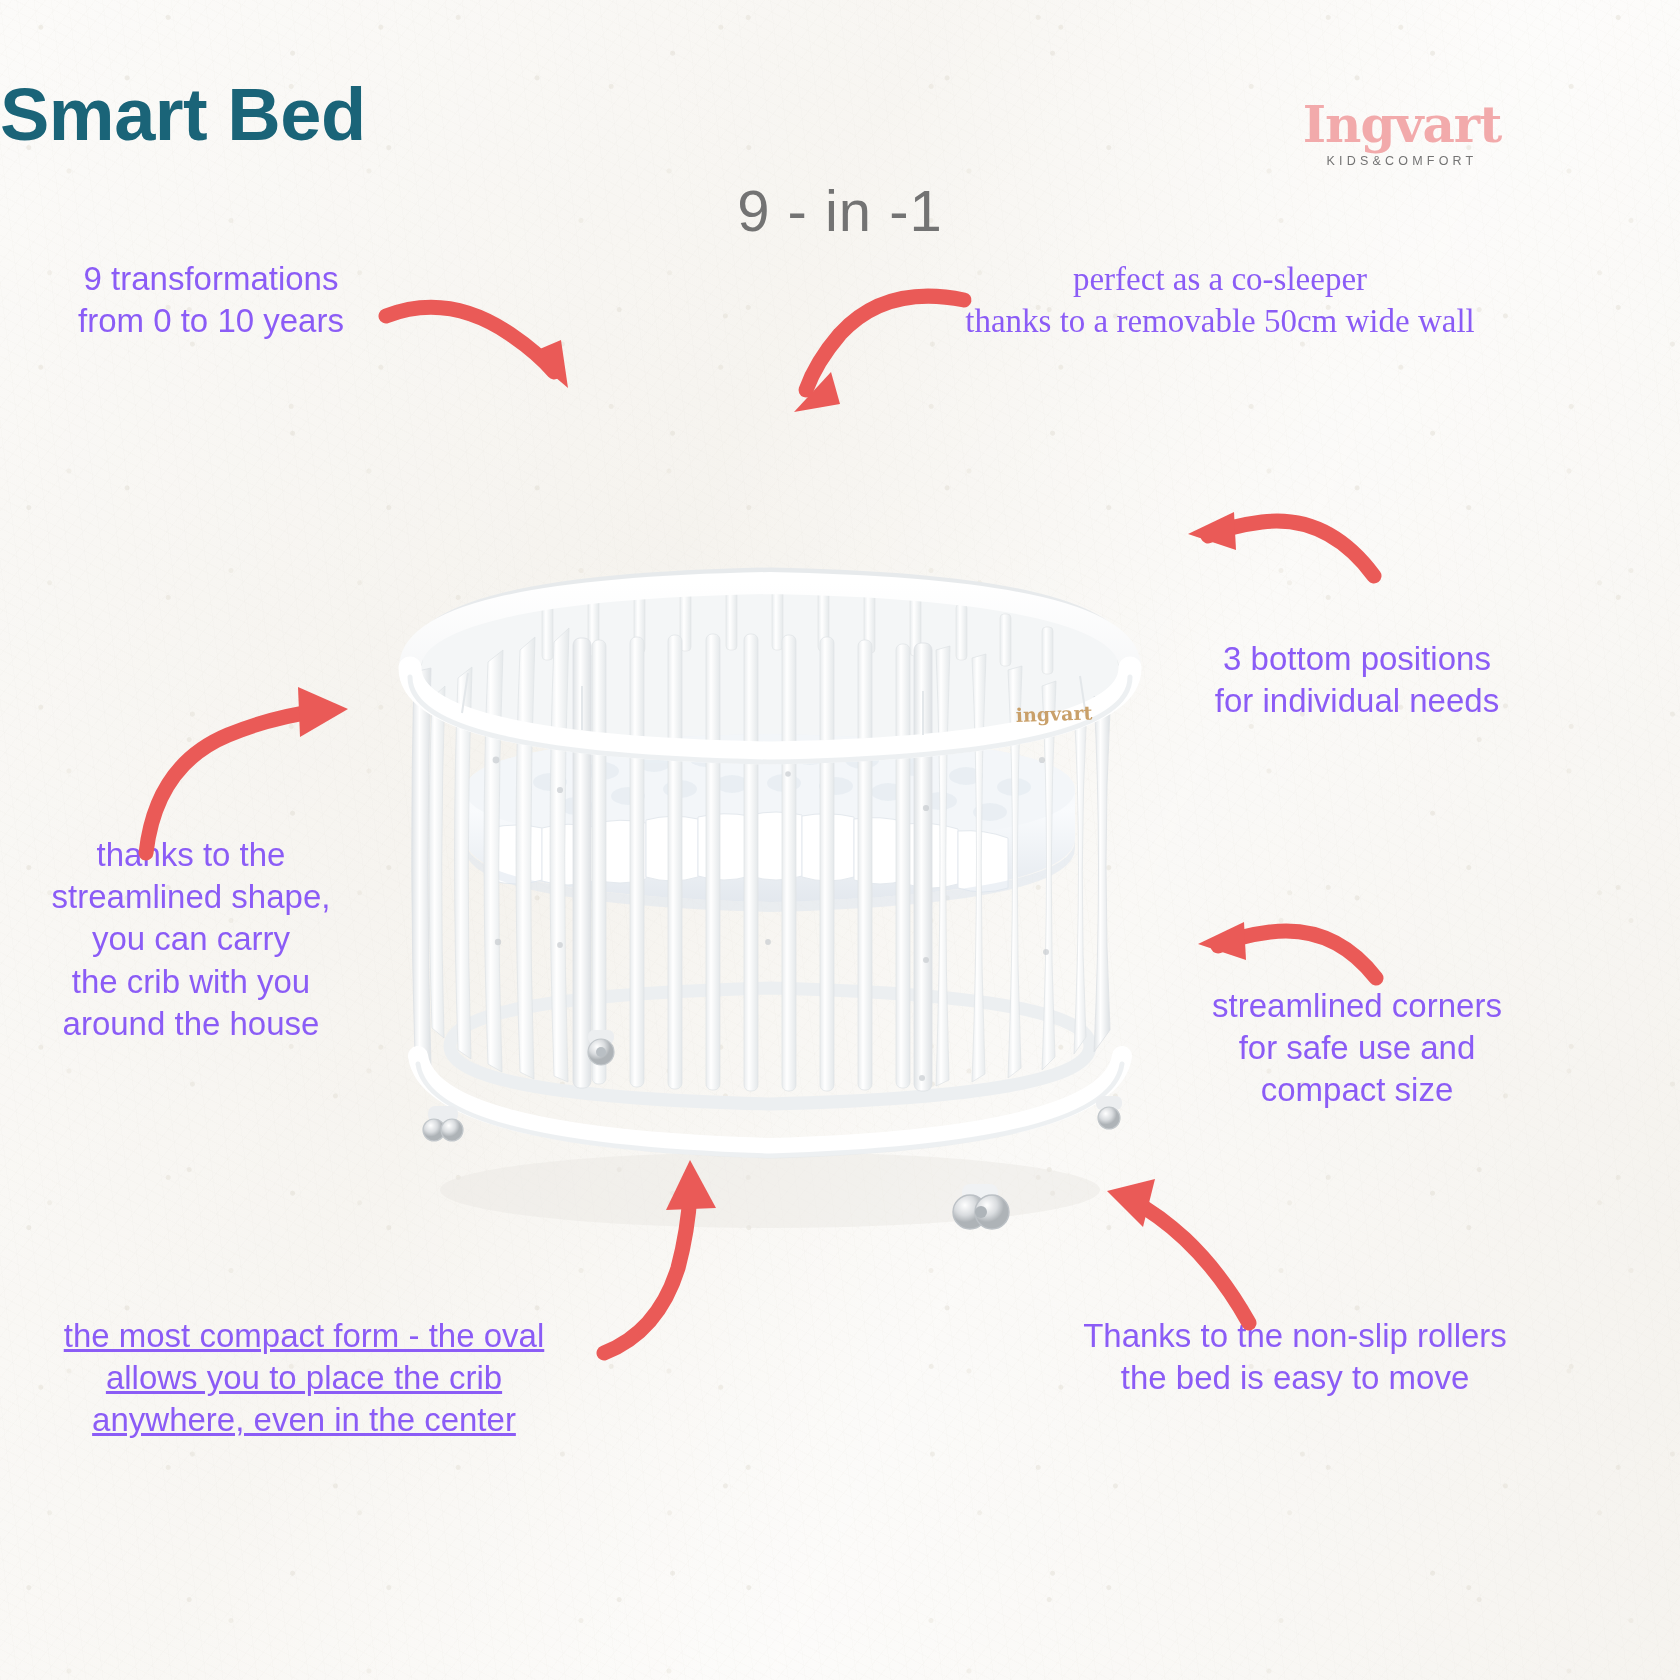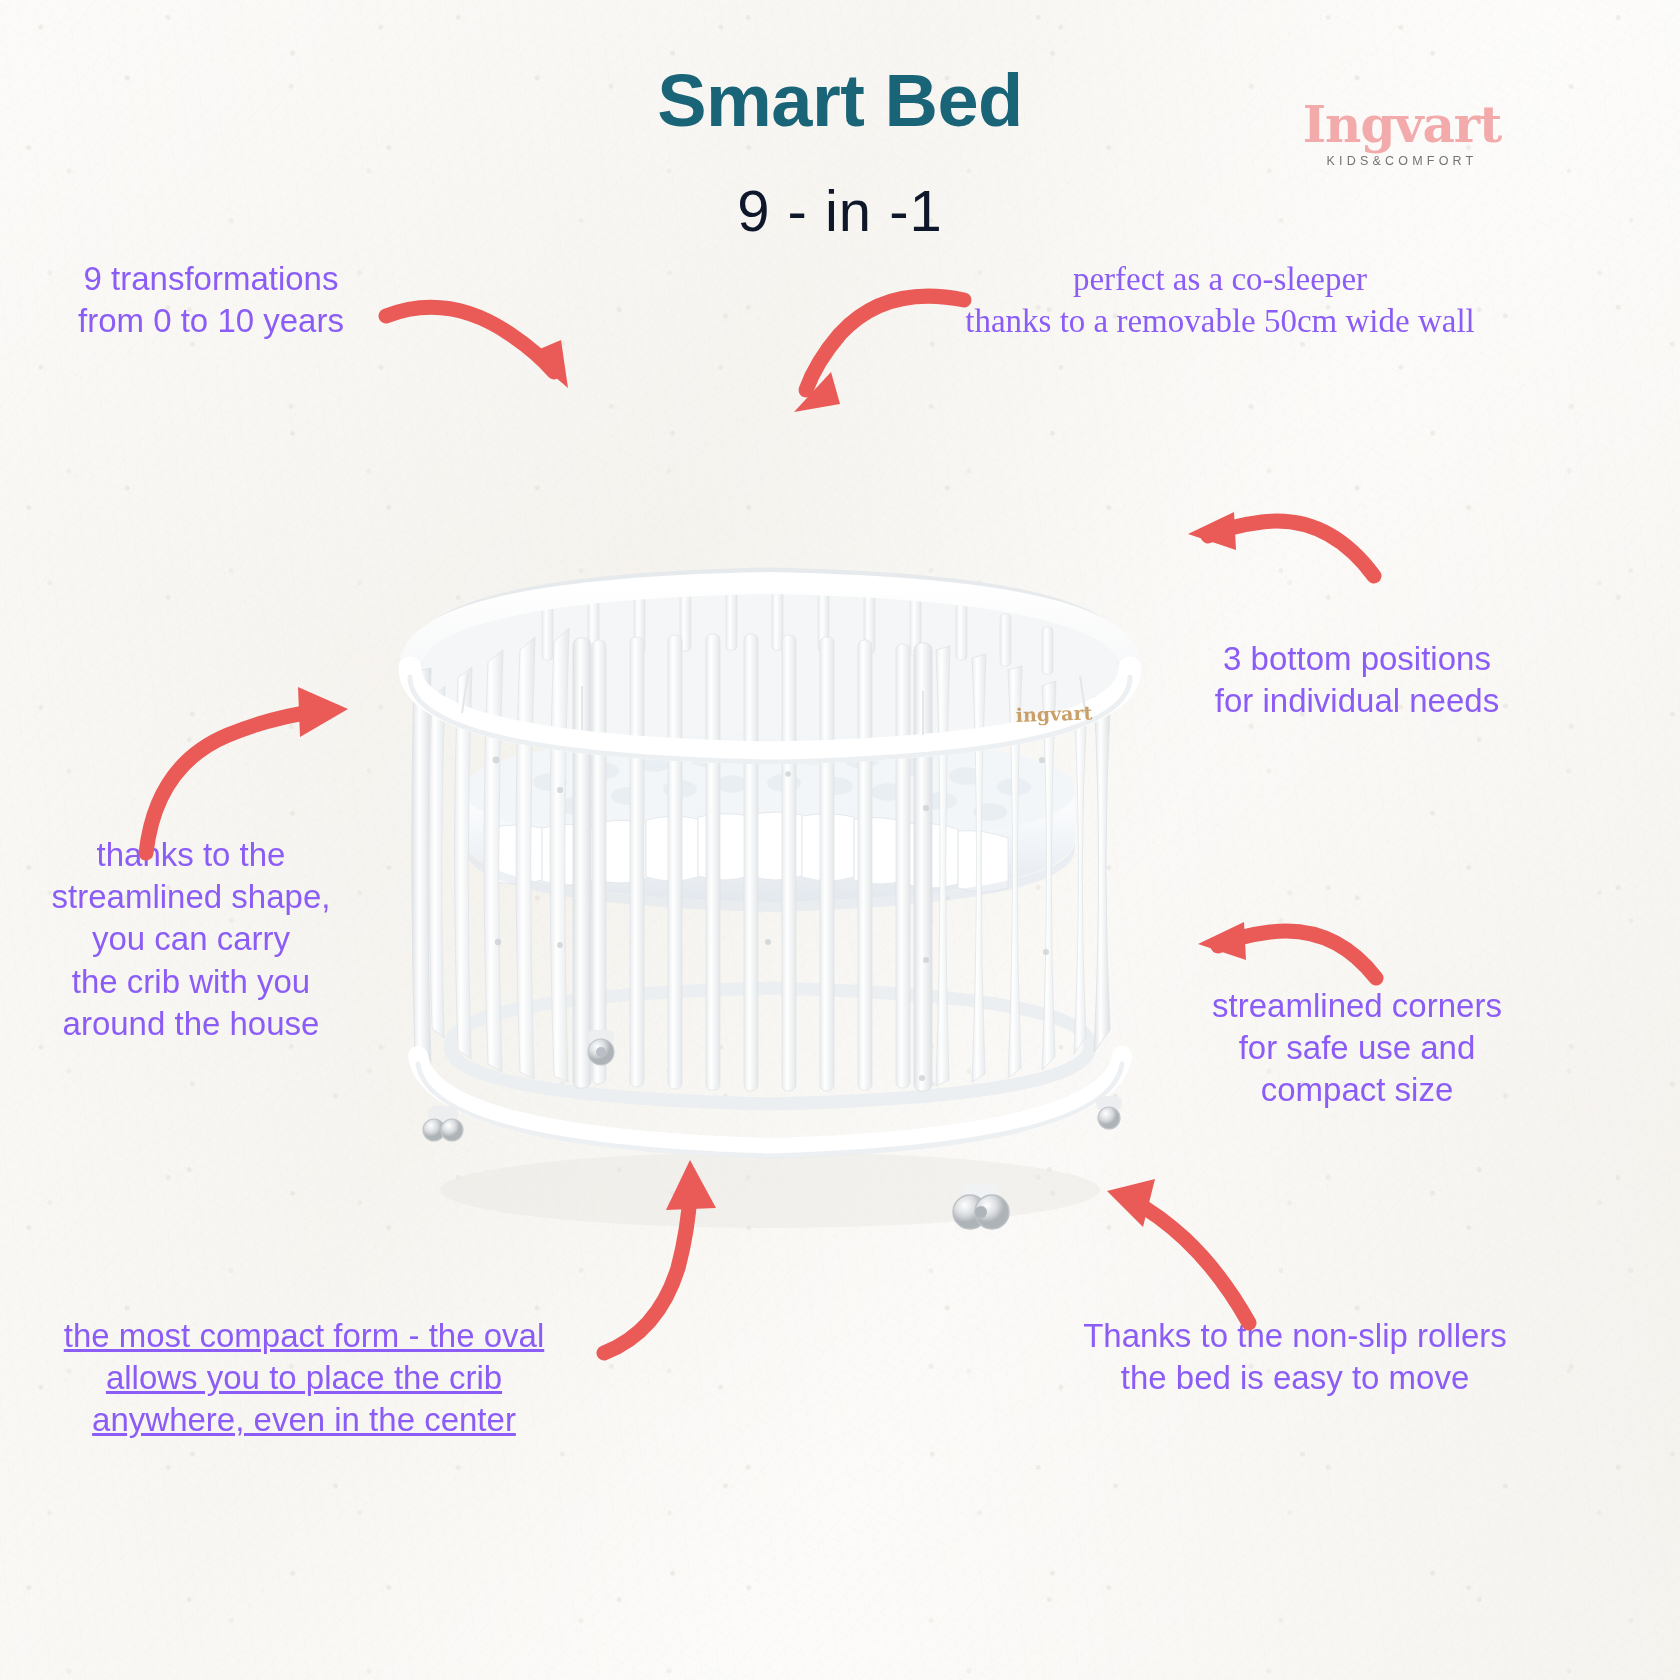--- a/index.html
+++ b/index.html
@@ -48,37 +48,36 @@
     background-image:
       repeating-linear-gradient(27deg, rgba(214,210,200,.12) 0 1px, transparent 1px 9px),
       repeating-linear-gradient(-51deg, rgba(218,214,204,.10) 0 1px, transparent 1px 13px),
       repeating-linear-gradient(83deg, rgba(210,206,196,.08) 0 1px, transparent 1px 17px);
   }
 
   
   .title {
     position: absolute;
     left: 0; right: 0;
-    top: 64px;
-    text-align: center;
+    top: 78px;
     font-size: 74px;
     font-weight: 700;
     letter-spacing: -0.5px;
     color: #1a6478;
     line-height: 1;
   }
   .subtitle {
     position: absolute;
     left: 0; right: 0;
     top: 182px;
     text-align: center;
     font-size: 58px;
     font-weight: 400;
     letter-spacing: 1px;
-    color: #0f172a;
+    color: #737373;
     line-height: 1;
   }
 
   
   .logo {
     position: absolute;
     left: 1272px;
     top: 100px;
     width: 260px;
     text-align: center;

